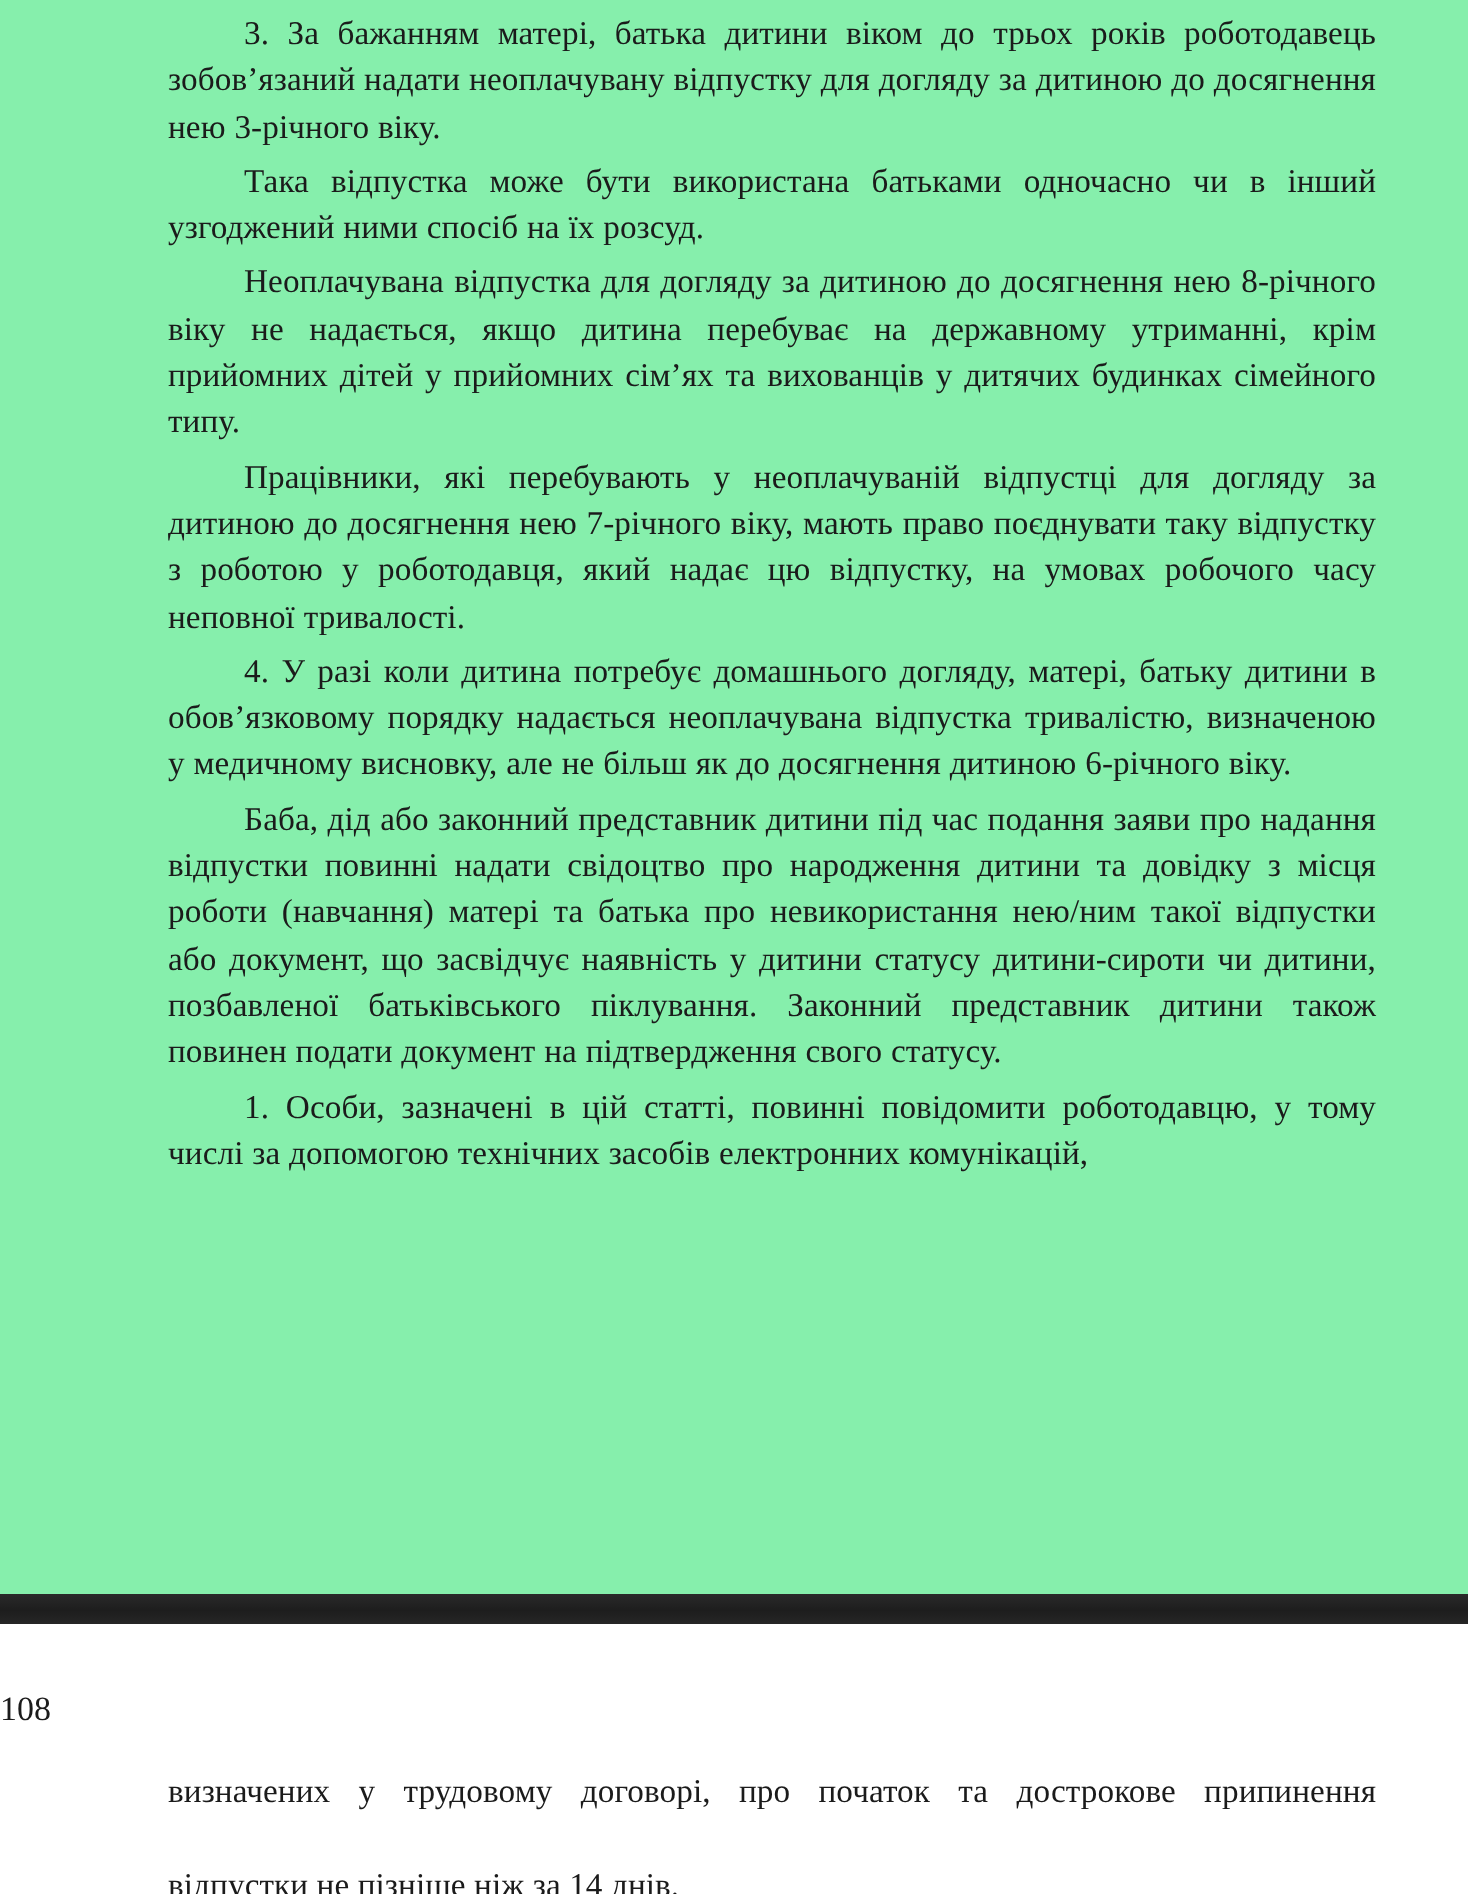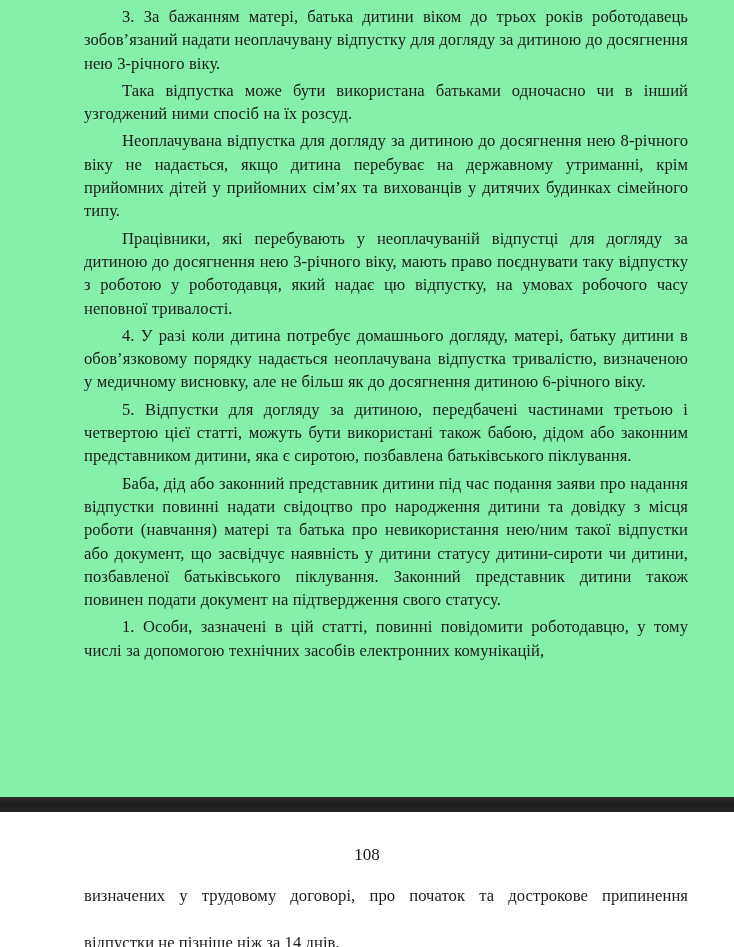--- a/index.html
+++ b/index.html
@@ -69,21 +69,20 @@
     width: 734px;
     height: 135px;
     background: #ffffff;
   }
 
   .page-number {
     position: absolute;
     left: 0;
     top: 33px;
     width: 734px;
-    text-align: center;
     font-size: 17px;
     line-height: 20px;
     color: #1b1b1b;
   }
 
   .continuation {
     position: absolute;
     left: 84px;
     top: 72px;
     width: 604px;
@@ -119,25 +118,24 @@
 <div class="page-upper">
 
   <div class="para-block">
 
     <p class="para">3. За бажанням матері, батька дитини віком до трьох років роботодавець зобов’язаний надати неоплачувану відпустку для догляду за дитиною до досягнення нею 3-річного віку.</p>
 
     <p class="para">Така відпустка може бути використана батьками одночасно чи в інший узгоджений ними спосіб на їх розсуд.</p>
 
     <p class="para">Неоплачувана відпустка для догляду за дитиною до досягнення нею 8-річного віку не надається, якщо дитина перебуває на державному утриманні, крім прийомних дітей у прийомних сім’ях та вихованців у дитячих будинках сімейного типу.</p>
 
-    <p class="para">Працівники, які перебувають у неоплачуваній відпустці для догляду за дитиною до досягнення нею 3-річного віку, мають право поєднувати таку відпустку з роботою у роботодавця, який надає цю відпустку, на умовах робочого часу неповної тривалості.</p>
+    <p class="para">Працівники, які перебувають у неоплачуваній відпустці для догляду за дитиною до досягнення нею 7-річного віку, мають право поєднувати таку відпустку з роботою у роботодавця, який надає цю відпустку, на умовах робочого часу неповної тривалості.</p>
 
     <p class="para">4. У разі коли дитина потребує домашнього догляду, матері, батьку дитини в обов’язковому порядку надається неоплачувана відпустка тривалістю, визначеною у медичному висновку, але не більш як до досягнення дитиною 6-річного віку.</p>
 
-    <p class="para">5. Відпустки для догляду за дитиною, передбачені частинами третьою і четвертою цієї статті, можуть бути використані також бабою, дідом або законним представником дитини, яка є сиротою, позбавлена батьківського піклування.</p>
 
     <p class="para">Баба, дід або законний представник дитини під час подання заяви про надання відпустки повинні надати свідоцтво про народження дитини та довідку з місця роботи (навчання) матері та батька про невикористання нею/ним такої відпустки або документ, що засвідчує наявність у дитини статусу дитини-сироти чи дитини, позбавленої батьківського піклування. Законний представник дитини також повинен подати документ на підтвердження свого статусу.</p>
 
     <p class="para">1. Особи, зазначені в цій статті, повинні повідомити роботодавцю, у тому числі за допомогою технічних засобів електронних комунікацій,</p>
 
   </div>
 </div>
 
 <div class="page-separator"></div>
 

